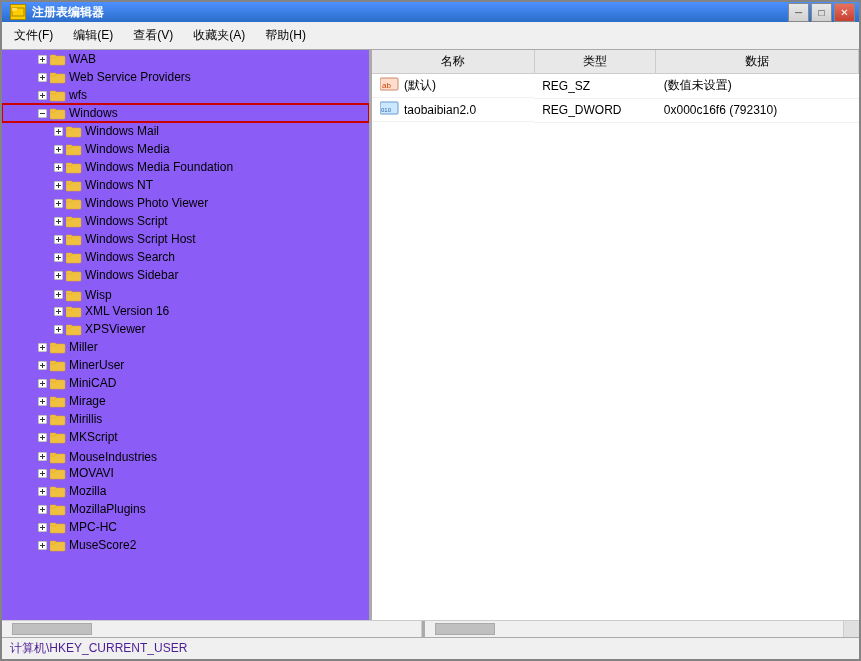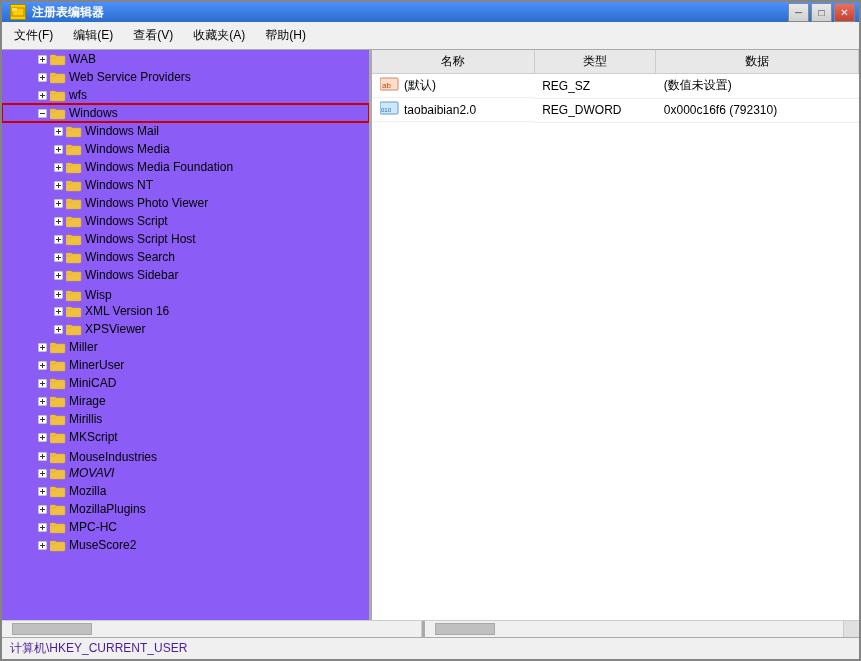--- a/index.html
+++ b/index.html
@@ -622,21 +622,21 @@
                 <line x1="4.5" y1="2" x2="4.5" y2="7" stroke="#333" stroke-width="1"></line>
                 <line x1="2" y1="4.5" x2="7" y2="4.5" stroke="#333" stroke-width="1"></line>
               </svg>
             </span>
             <span class="folder-icon"><svg width="16" height="14" viewBox="0 0 16 14">
     <rect x="0" y="4" width="15" height="9" rx="1" fill="#f0c040" stroke="#e0a820" stroke-width="0.5"></rect>
     <rect x="0" y="3" width="6" height="3" rx="1" fill="#f0c040" stroke="#e0a820" stroke-width="0.5"></rect>
   </svg></span>
             <span class="tree-label">MouseIndustries</span>
           </div>
-          <div class="tree-item" style="padding-left: 32px; font-style: italic;">
+          <div class="tree-item" style="padding-left: 32px;">
             <span class="expand-btn">
               <svg width="9" height="9" viewBox="0 0 9 9">
                 <rect x="0" y="0" width="9" height="9" fill="white" stroke="#888" stroke-width="1"></rect>
                 <line x1="4.5" y1="2" x2="4.5" y2="7" stroke="#333" stroke-width="1"></line>
                 <line x1="2" y1="4.5" x2="7" y2="4.5" stroke="#333" stroke-width="1"></line>
               </svg>
             </span>
             <span class="folder-icon"><svg width="16" height="14" viewBox="0 0 16 14">
     <rect x="0" y="4" width="15" height="9" rx="1" fill="#f0c040" stroke="#e0a820" stroke-width="0.5"></rect>
     <rect x="0" y="3" width="6" height="3" rx="1" fill="#f0c040" stroke="#e0a820" stroke-width="0.5"></rect>

